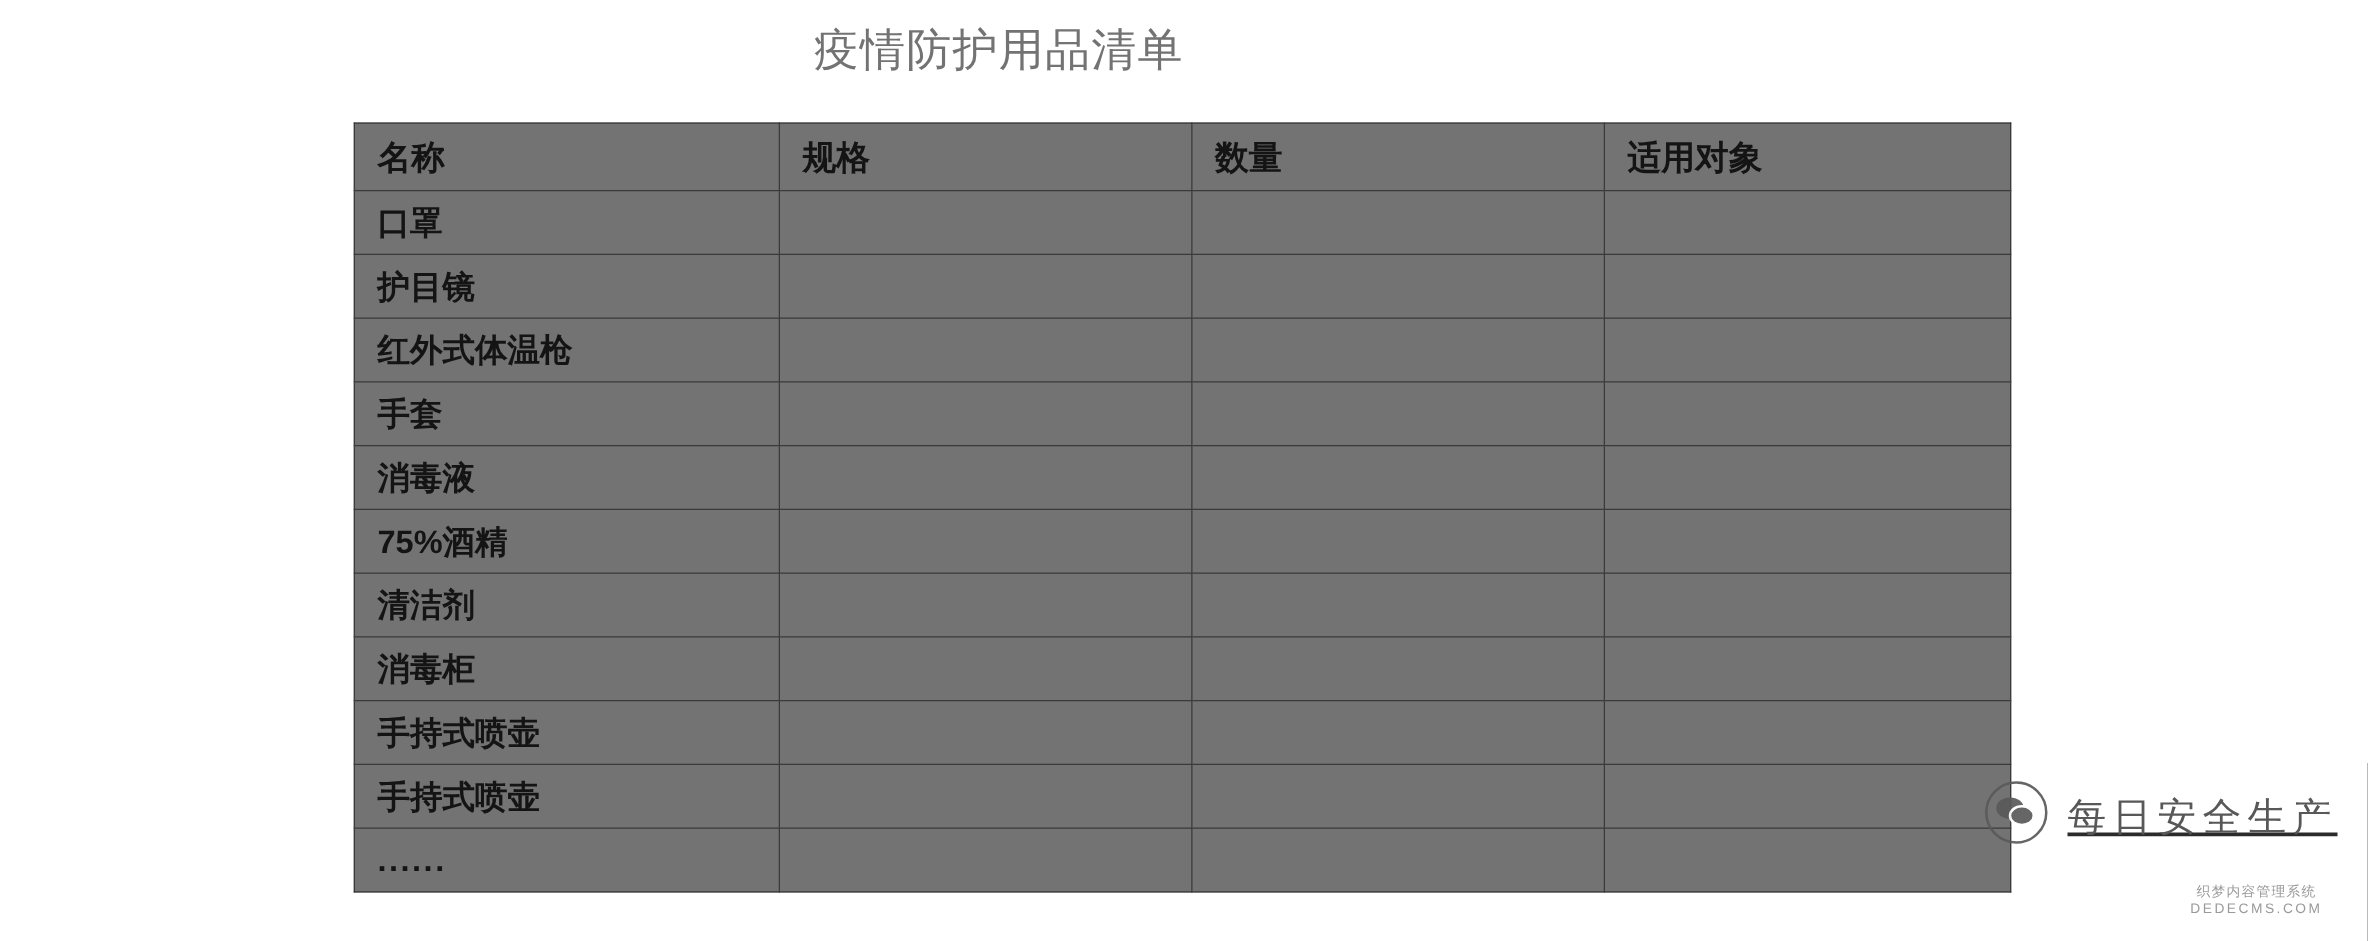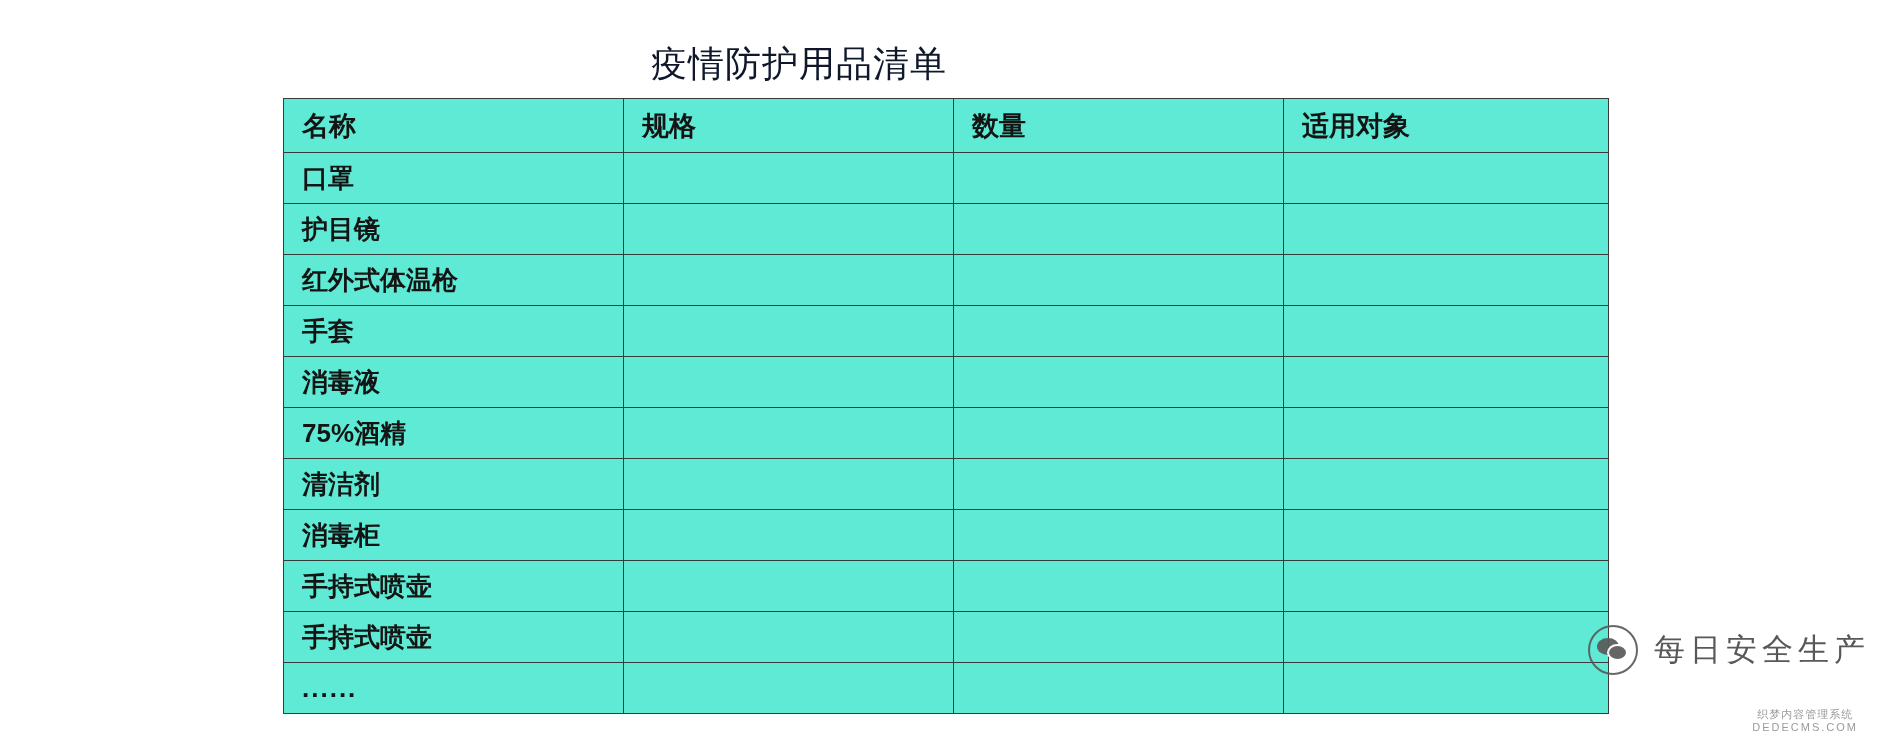--- a/index.html
+++ b/index.html
@@ -24,42 +24,41 @@
 
   .doc-title {
     position: absolute;
     left: 0;
     top: 18px;
     width: 1894px;
     text-align: center;
     font-size: 36px;
     line-height: 44px;
     font-weight: 400;
-    color: #0f172a;
+    color: #737373;
     letter-spacing: 1px;
-    margin-top: 24px;
   }
 
   .title-shift {
     display: inline-block;
     transform: translateX(-148px);
   }
 
   .table-wrap {
     position: absolute;
     left: 283px;
     top: 98px;
     width: 1325px;
   }
 
   table.items {
     border-collapse: collapse;
     table-layout: fixed;
     width: 1325px;
-    background: #5eead4;
+    background: #737373;
   }
 
   table.items th,
   table.items td {
     border: 1px solid #3a3a3a;
     height: 51px;
     padding: 0 0 0 18px;
     font-size: 26px;
     font-weight: 700;
     text-align: left;
@@ -84,23 +83,24 @@
     color: #333;
     letter-spacing: 2px;
   }
 
   
   .brand {
     position: absolute;
     right: 24px;
     bottom: 78px;
     display: flex;
-    align-items: center;
+    align-items: flex-end;
     gap: 16px;
     opacity: 0.92;
+    text-decoration: underline;
   }
 
   .wechat-badge {
     width: 46px;
     height: 46px;
     border-radius: 50%;
     border: 2px solid #5a5a5a;
     position: relative;
     flex: 0 0 auto;
   }

